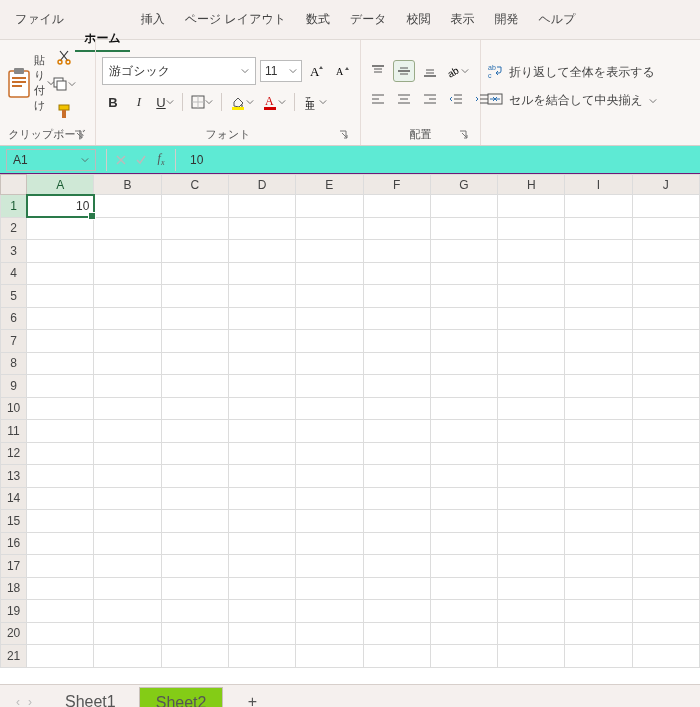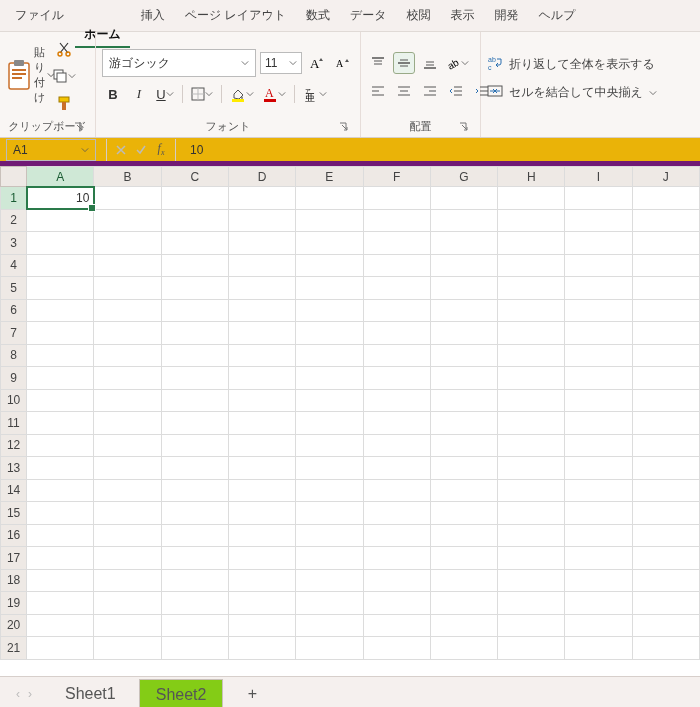--- a/index.html
+++ b/index.html
@@ -1,19 +1,19 @@
 <!DOCTYPE html>
 <html><head>
 <meta charset="utf-8">
 <style>
   * { box-sizing: border-box; margin: 0; padding: 0; }
   html, body { width: 700px; height: 707px; overflow: hidden; font-family: "Yu Gothic UI", "Meiryo", sans-serif; font-size: 12px; background: #fff; color: #333; }
   
   
-  .menubar { display: flex; align-items: center; height: 32px; padding: 0 6px; background: #f5f0ee; border-bottom: 1px solid #e0dad6; gap: 2px; }
+  .menubar { display: flex; align-items: center; height: 40px; padding: 0 6px; background: #f5f0ee; border-bottom: 1px solid #e0dad6; gap: 2px; }
   .menubar .item { padding: 3px 9px; cursor: pointer; color: #444; }
   .menubar .item.active { font-weight: bold; border-bottom: 2px solid #2a7a4a; color: #111; margin-top: 39px; }
   
   
   .ribbon { display: flex; height: 106px; background: #f9f6f4; border-bottom: 1px solid #d7cfcb; }
   .ribbon-group { position: relative; display: flex; flex-direction: column; justify-content: space-between; border-right: 1px solid #e6ddd9; padding: 2px 6px 0 6px; }
   .ribbon-group .body { flex: 1; display: flex; align-items: center; }
   .ribbon-group .label { text-align: center; font-size: 11px; color: #555; padding: 3px 0; position: relative; }
   .ribbon-group .launcher { position: absolute; right: 4px; bottom: 4px; width: 12px; height: 12px; cursor: pointer; display: flex; align-items: center; justify-content: center; }
   .ribbon-group .launcher svg { width: 10px; height: 10px; }
@@ -45,21 +45,21 @@
   
   
   .g-merge { flex:1; min-width: 0;}
   .merge-rows { display:flex; flex-direction: column; gap:6px; padding-top:4px; }
   .merge-rows .btn { display:flex; align-items:center; gap:6px; height:22px; cursor:pointer; font-size:12px; color:#444; white-space:nowrap; }
   
   .dd { display:inline-flex; }
   .dd svg { width:8px; height:8px; }
   
   
-  .formulabar { display:flex; align-items:center; height:28px; border-bottom:5px solid #701a75; background:#eab308; }
+  .formulabar { display:flex; align-items:center; height:28px; border-bottom:1px solid #701a75; background:#5eead4; }
   .namebox { width: 90px; height: 22px; margin:0 6px; border:1px solid #bbb; display:flex; align-items:center; padding:0 6px; font-size:12px; color:#333; }
   .namebox .dd { margin-left:auto; }
   .fb-sep { width:1px; height:22px; background:#d4ccc8; margin:0 4px; }
   .fb-btn { width:20px; height:22px; display:flex; align-items:center; justify-content:center; cursor:pointer; color:#888; }
   .fb-input { flex:1; padding:0 10px; font-size:12px; color:#333; }
   
   
   .grid-wrap { position:relative; height: 510px; overflow:hidden; }
   table.grid { border-collapse: collapse; table-layout: fixed; width: 700px; }
   table.grid th, table.grid td { border: 1px solid #dcdcdc; font-weight: normal; }

